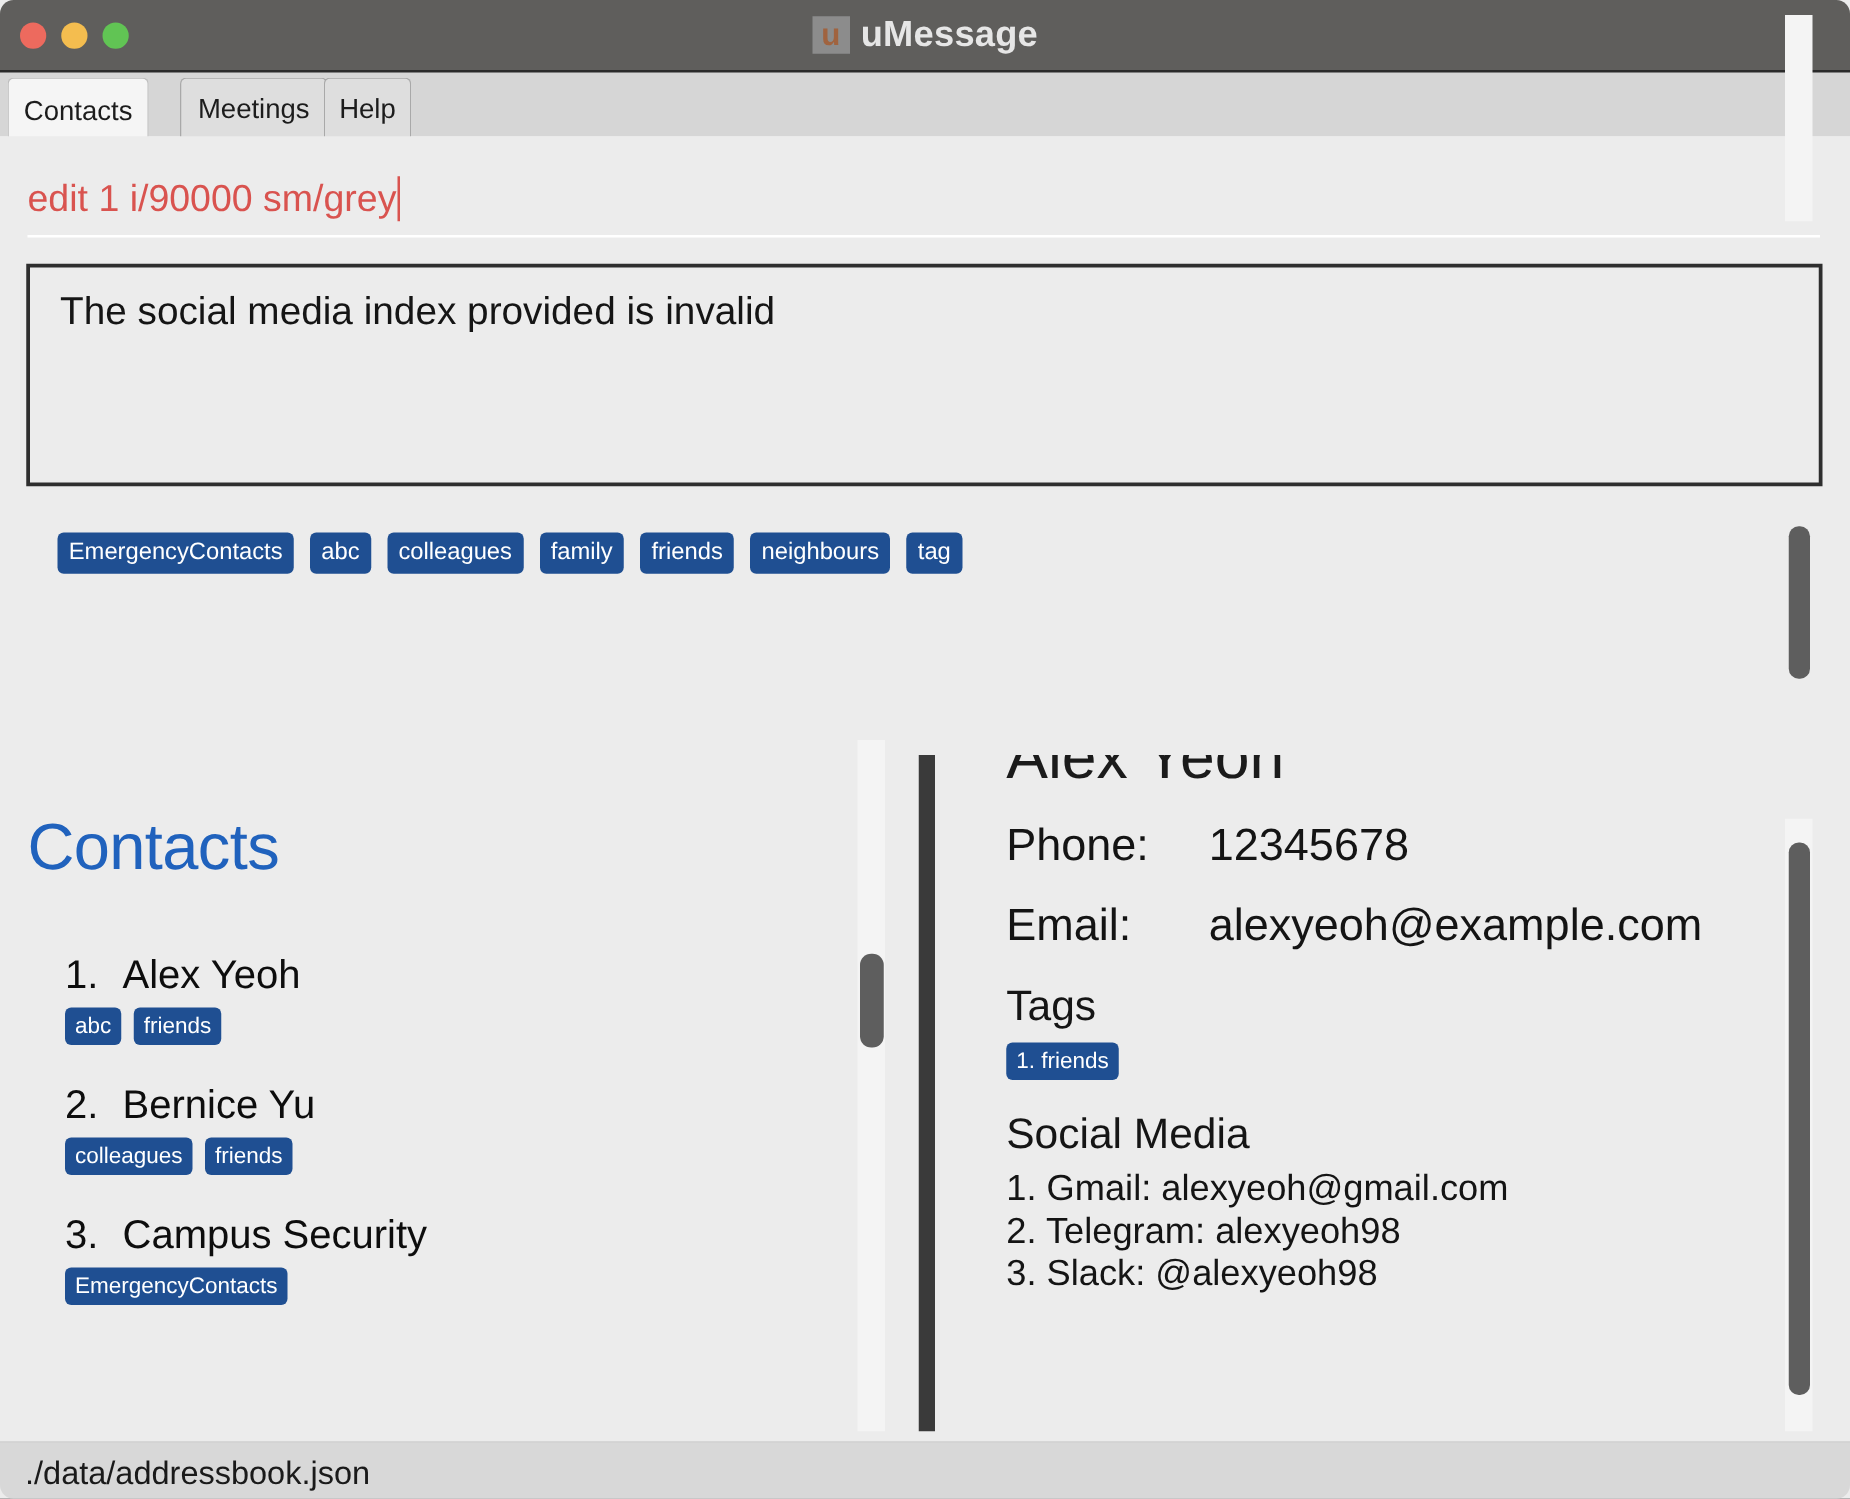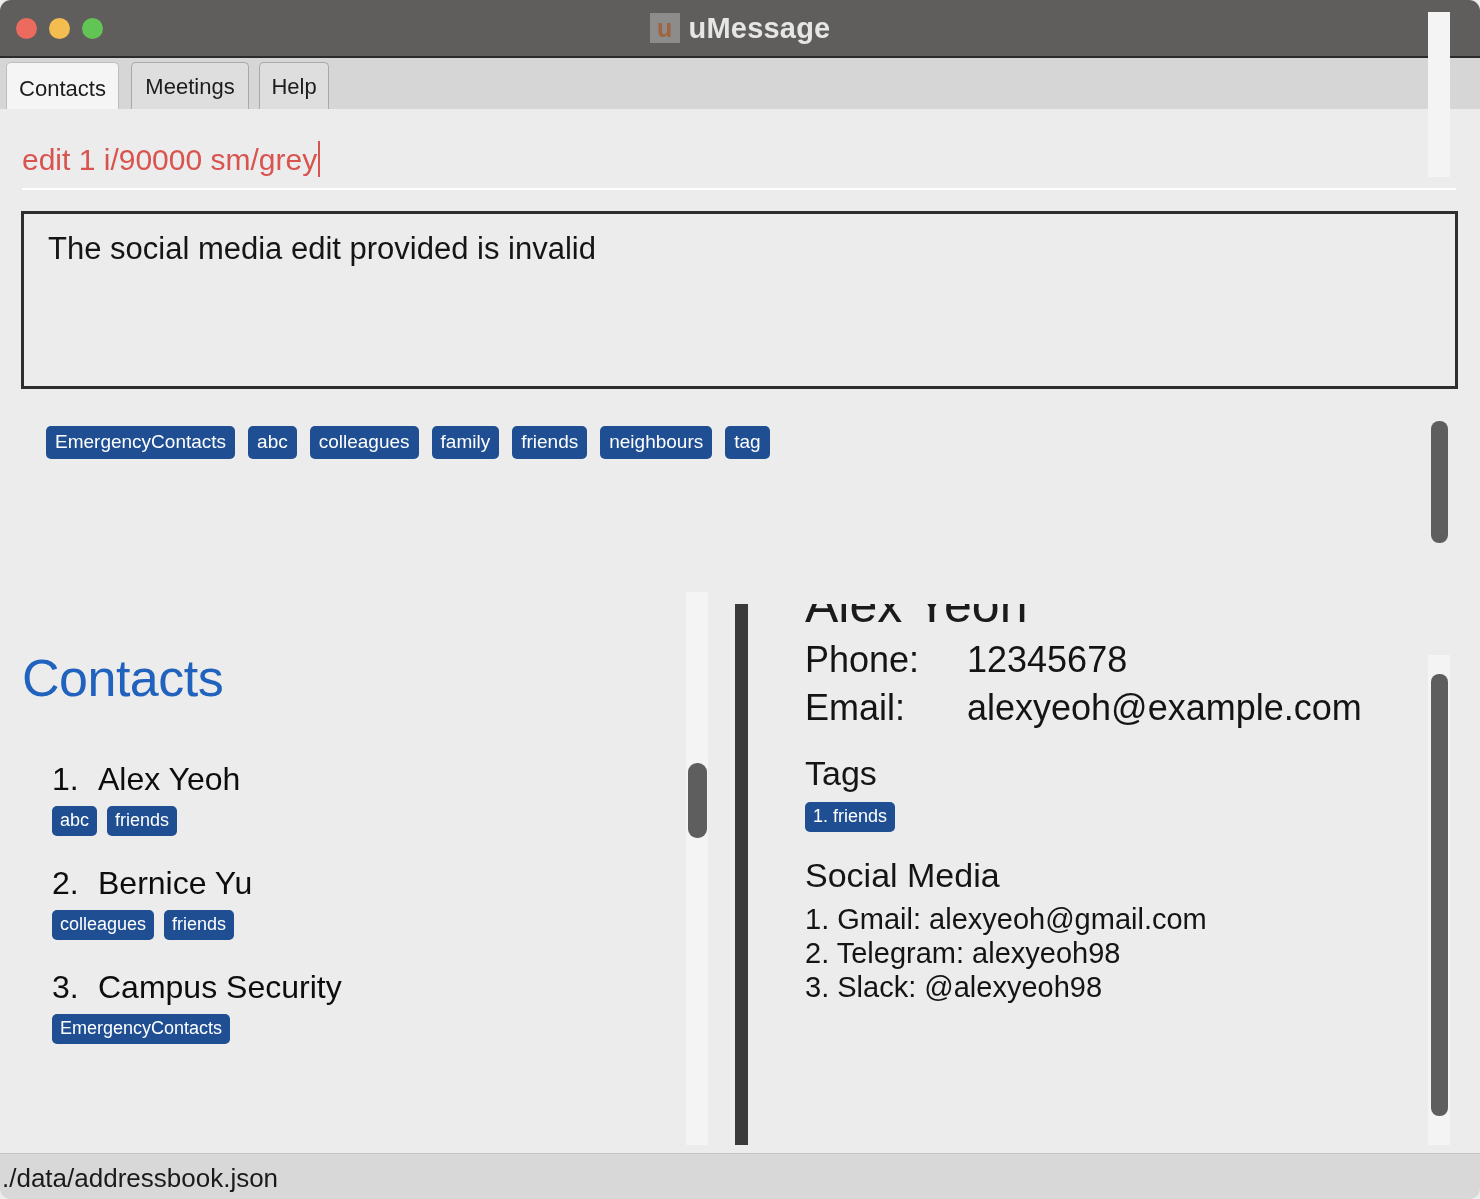--- a/index.html
+++ b/index.html
@@ -297,21 +297,21 @@
     color: #1b1b1b;
     font-size: 50px;
     line-height: 58px;
     margin: 0;
     font-weight: normal;
     white-space: nowrap;
   }
   .detail-field {
     display: flex;
     align-items: baseline;
-    margin-top: 4px;
+    margin-top: 20px;
     color: #141414;
     font-size: 36px;
     line-height: 44px;
   }
   .detail-field-label { width: 162px; }
   .detail-field-value { white-space: nowrap; }
   .detail-section-title {
     color: #151515;
     font-size: 34px;
     line-height: 42px;
@@ -364,21 +364,21 @@
     left: 0; top: 1153px;
     width: 1480px;
     height: 46px;
     background: #d8d8d8;
     border-radius: 0 0 11px 11px;
     border-top: 1px solid #c4c4c4;
     box-sizing: border-box;
   }
   #status-path {
     position: absolute;
-    left: 2px; top: 9px;
+    left: 20px; top: 9px;
     color: #1a1a1a;
     font-size: 26px;
     line-height: 30px;
   }
 </style>
 </head>
 <body>
 
 <div id="app-window">
 
@@ -391,38 +391,38 @@
     <div id="title-center">
       <div id="app-logo">u</div>
       <div id="app-title-text">uMessage</div>
     </div>
   </div>
 
   <div id="tab-bar">
     <div class="tab active" id="tab-0" style="left:6px;width:113px;">
       <span>Contacts</span>
     </div>
-    <div class="tab" id="tab-1" style="left:131px;width:118px;">
+    <div class="tab" id="tab-1" style="left:144px;width:118px;">
       <span>Meetings</span>
     </div>
     <div class="tab" id="tab-2" style="left:259px;width:70px;">
       <span>Help</span>
     </div>
   </div>
 
   <div id="command-area">
     <div id="command-input-row" title="Enter command here...">
       <span id="command-text">edit 1 i/90000 sm/grey</span>
         <span id="command-caret"></span>
     </div>
   </div>
   <div id="command-underline"></div>
 
   <div id="result-box">
-    <div id="result-text">The social media edit provided is invalid</div>
+    <div id="result-text">The social media index provided is invalid</div>
   </div>
 
   <div id="tag-strip">
     <div id="tag-chip-row">
       <span class="tag-chip">EmergencyContacts</span>
       <span class="tag-chip">abc</span>
       <span class="tag-chip">colleagues</span>
       <span class="tag-chip">family</span>
       <span class="tag-chip">friends</span>
       <span class="tag-chip">neighbours</span>

